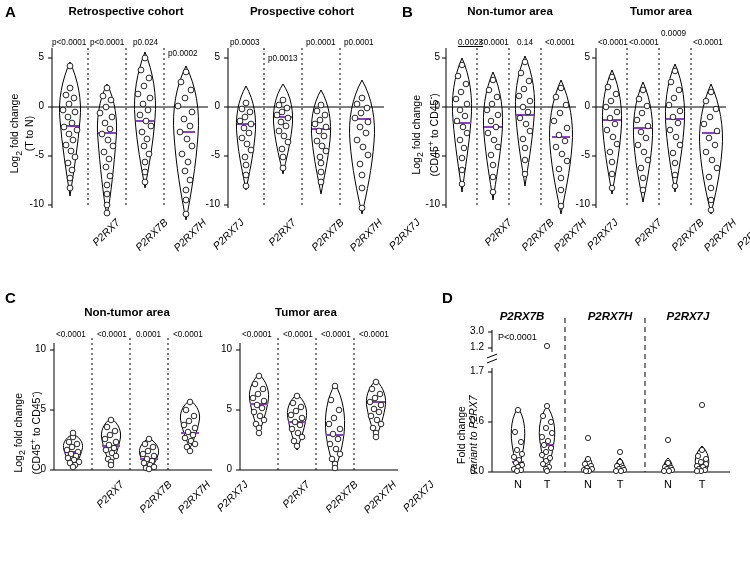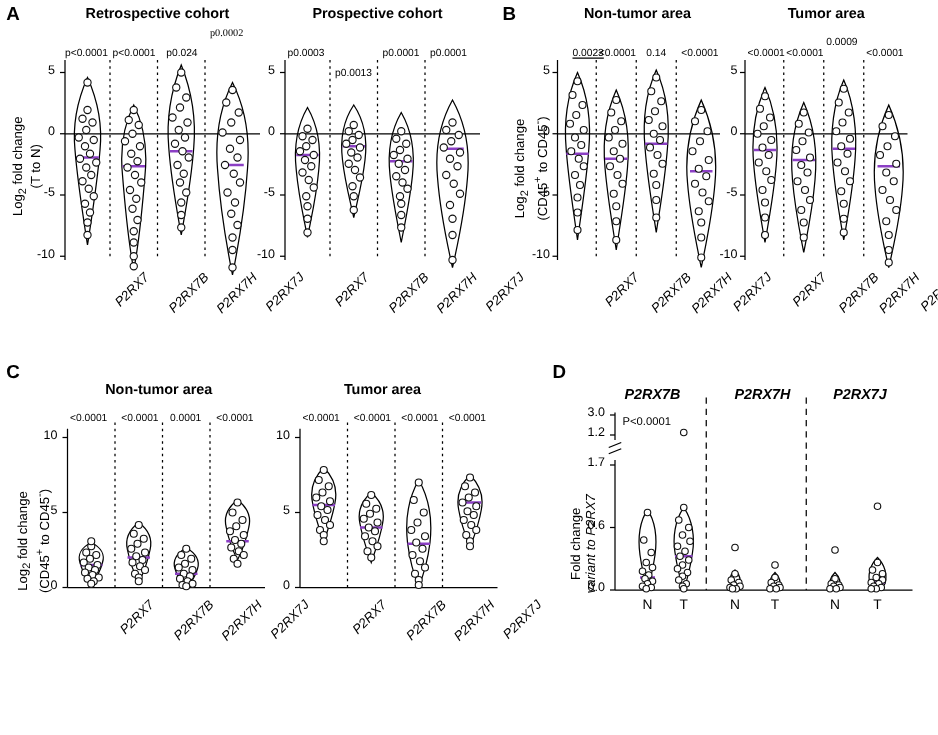--- a/index.html
+++ b/index.html
@@ -232,21 +232,21 @@
   <div class="ticklabel" style="left:14px;top:198px;width:30px;">-10</div>
 
   <div class="ticklabel" style="left:198px;top:51px;width:22px;">5</div>
   <div class="ticklabel" style="left:198px;top:100px;width:22px;">0</div>
   <div class="ticklabel" style="left:194px;top:149px;width:26px;">-5</div>
   <div class="ticklabel" style="left:190px;top:198px;width:30px;">-10</div>
 
   <div class="pval" style="left:52px;top:38px;">p&lt;0.0001</div>
   <div class="pval" style="left:90px;top:38px;">p&lt;0.0001</div>
   <div class="pval" style="left:133px;top:38px;">p0.024</div>
-  <div class="pval" style="left:168px;top:22px;font-family:Liberation Serif, serif;">p0.0002</div>
+  <div class="pval" style="left:168px;top:49px;">p0.0002</div>
 
   <div class="pval" style="left:230px;top:38px;">p0.0003</div>
   <div class="pval" style="left:268px;top:54px;text-align:right;">p0.0013</div>
   <div class="pval" style="left:306px;top:38px;">p0.0001</div>
   <div class="pval" style="left:344px;top:38px;">p0.0001</div>
 
   <div class="xcat" style="left:80px;top:216px;">P2RX7</div>
   <div class="xcat" style="left:121px;top:216px;">P2RX7B</div>
   <div class="xcat" style="left:159px;top:216px;">P2RX7H</div>
   <div class="xcat" style="left:199px;top:216px;">P2RX7J</div>

